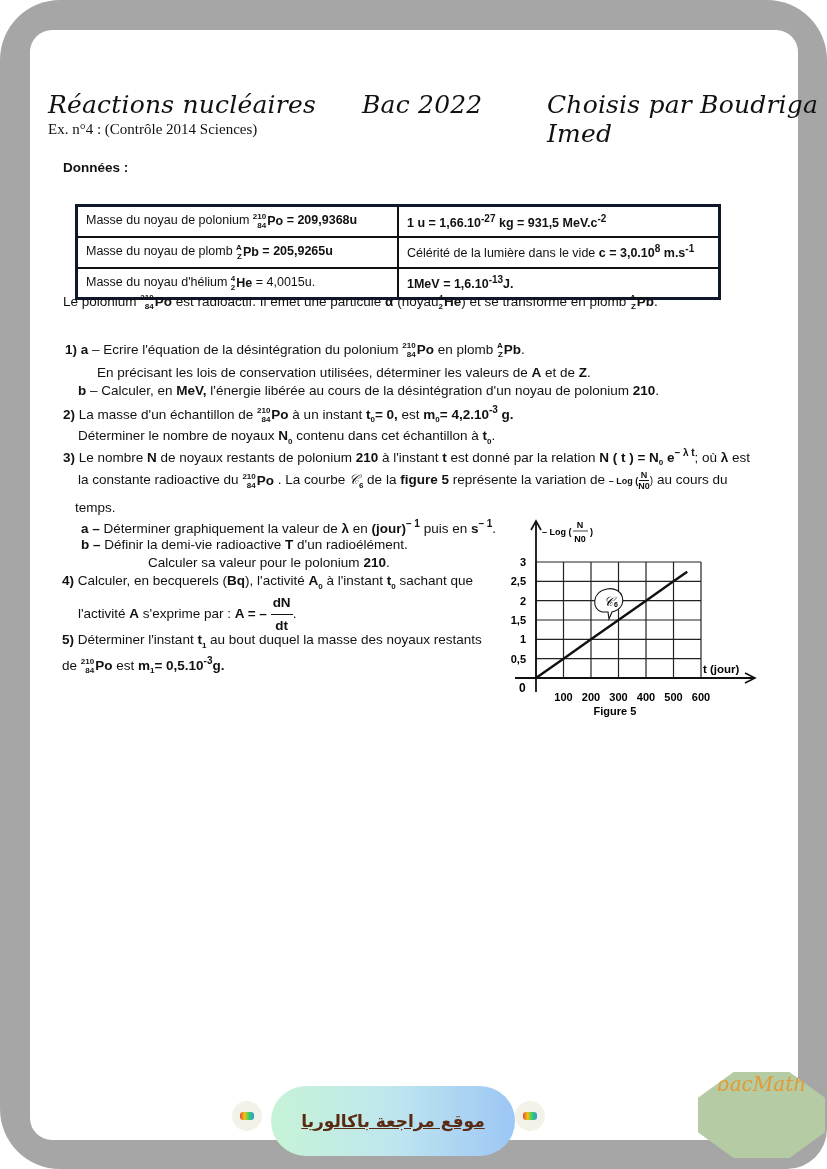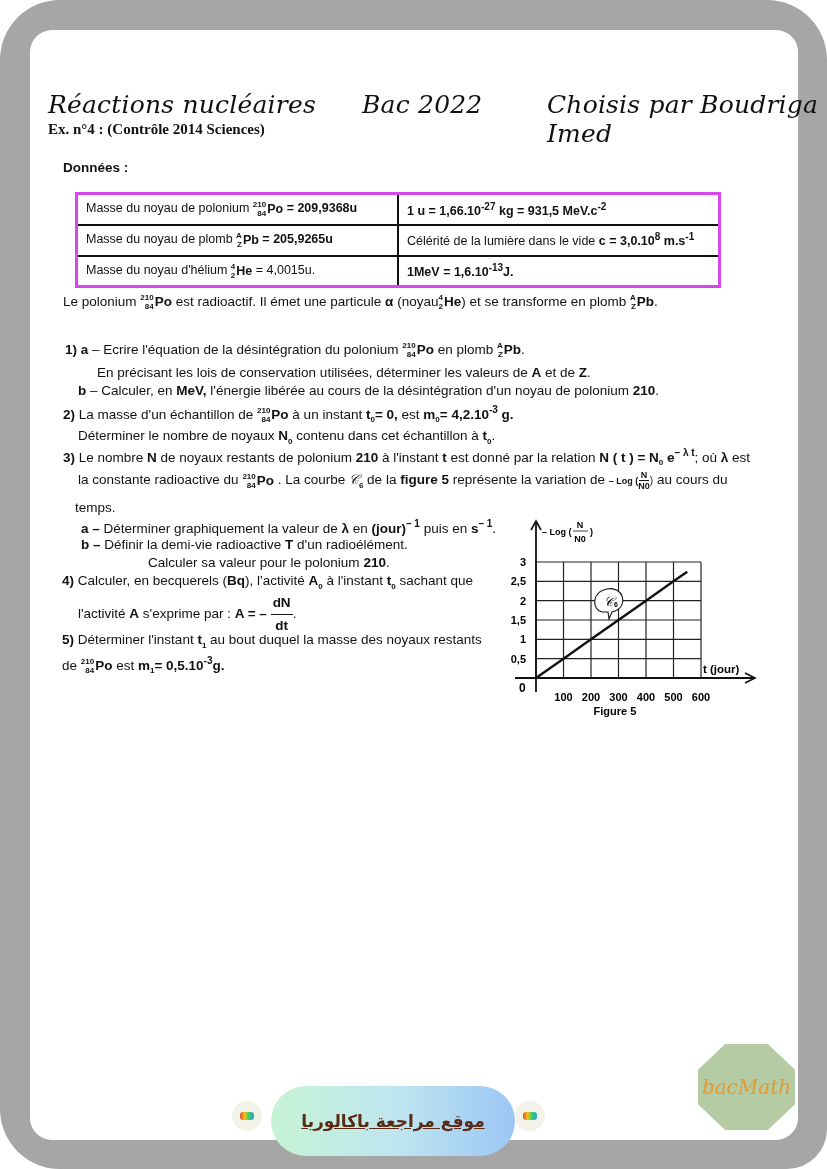--- a/index.html
+++ b/index.html
@@ -5,44 +5,44 @@
     * { box-sizing: border-box; margin: 0; padding: 0; }
     html, body { width: 827px; height: 1169px; overflow: hidden; }
     body { background: #ffffff; position: relative; font-family: "Liberation Sans", sans-serif; color: #111; }
     .frame { position: absolute; left: 0; top: 0; width: 827px; height: 1169px; background: #a6a6a6; border-radius: 60px 60px 40px 60px; }
     .page { position: absolute; left: 30px; top: 30px; width: 768px; height: 1110px; background: #fff; border-radius: 22px; }
     .abs { position: absolute; }
     .script { font-family: "DejaVu Serif", serif; font-style: italic; font-size: 25px; color: #111; letter-spacing: 0.2px; margin-top: 32px; }
     .hdr-left { left: 48px; top: 58px; }
     .hdr-mid { left: 362px; top: 58px; }
     .hdr-right { left: 547px; top: 58px; }
-    .ex-title { left: 48px; top: 121px; font-family: "Liberation Serif", serif; font-weight: bold; font-size: 15px; }
+    .ex-title { left: 48px; top: 121px; font-family: "Liberation Serif", serif; font-weight: normal; font-size: 15px; }
     .donnees { left: 63px; top: 160px; font-size: 13.5px; font-weight: bold; }
-    table.data { position: absolute; left: 75px; top: 192px; width: 646px; border-collapse: collapse; border: 3px solid #d946ef; }
+    table.data { position: absolute; left: 75px; top: 204px; width: 646px; border-collapse: collapse; border: 3px solid #0f172a; }
     table.data td { border: 2px solid #111; height: 31px; padding: 0 8px; font-size: 12.5px; vertical-align: middle; width: 50%; }
     .b { font-weight: bold; }
     .nuc { display: inline-block; position: relative; vertical-align: middle; line-height: 1; }
     .nuc .sc { display: inline-flex; flex-direction: column; align-items: flex-end; font-size: 8px; font-weight: bold; vertical-align: middle; line-height: 9px; margin-right: 1px; }
     .nuc .sym { font-weight: bold; vertical-align: middle; }
     sup { font-size: 10px; font-weight: bold; }
     sub { font-size: 8px; font-weight: bold; }
     .txt { font-size: 13.5px; line-height: 1.3; white-space: nowrap; }
     .frac { display: inline-flex; flex-direction: column; align-items: center; vertical-align: middle; font-size: 9px; font-weight: bold; line-height: 10px; }
     .frac .num { border-bottom: 1px solid #111; padding: 0 2px; }
     .bigfrac { display: inline-flex; flex-direction: column; align-items: center; vertical-align: middle; font-weight: bold; line-height: 18px; }
     .bigfrac .num { border-bottom: 1.5px solid #111; padding: 0 2px 2px; }
     .bigfrac .den { padding-top: 2px; }
     .curve-script { font-family: "DejaVu Serif", serif; font-style: italic; }
     svg text { font-family: "Liberation Sans", sans-serif; }
     .footer-banner { position: absolute; left: 271px; top: 1086px; width: 244px; height: 70px; border-radius: 35px; background: linear-gradient(90deg, #c6f3d6 0%, #bfe6ef 50%, #9cc6f5 100%); display: flex; flex-direction: column; align-items: center; justify-content: center; }
     .footer-banner .ar { font-family: "DejaVu Sans", sans-serif; font-weight: bold; font-size: 17px; color: #5a2a12; text-decoration: underline; direction: rtl; }
     .footer-banner .url { font-family: "DejaVu Sans", sans-serif; font-weight: bold; font-size: 17px; color: #5a2a12; text-decoration: underline; letter-spacing: 0.3px; }
     .badge { position: absolute; width: 30px; height: 30px; border-radius: 50%; background: #f3f2e8; display: flex; align-items: center; justify-content: center; }
     .badge span { display: block; width: 14px; height: 8px; background: linear-gradient(90deg,#e74c3c,#f1c40f,#2ecc71,#3498db); border-radius: 3px; }
-    .bacmath { position: absolute; left: 698px; top: 1044px; width: 97px; height: 86px; background: #b5cba3; clip-path: polygon(28% 0, 72% 0, 100% 30%, 100% 70%, 72% 100%, 28% 100%, 0 70%, 0 30%); display: flex; align-items: center; justify-content: center; }
+    .bacmath { position: absolute; left: 698px; top: 1072px; width: 127px; height: 86px; background: #b5cba3; clip-path: polygon(28% 0, 72% 0, 100% 30%, 100% 70%, 72% 100%, 28% 100%, 0 70%, 0 30%); display: flex; justify-content: center; }
     .bacmath span { font-family: "DejaVu Serif", serif; font-style: italic; color: #e39a32; font-size: 20px; }
   </style>
 </head>
 <body>
 
 <div class="frame"></div>
 <div class="page"></div>
 
 <div class="abs script hdr-left">Réactions nucléaires</div>
 <div class="abs script hdr-mid">Bac 2022</div>

